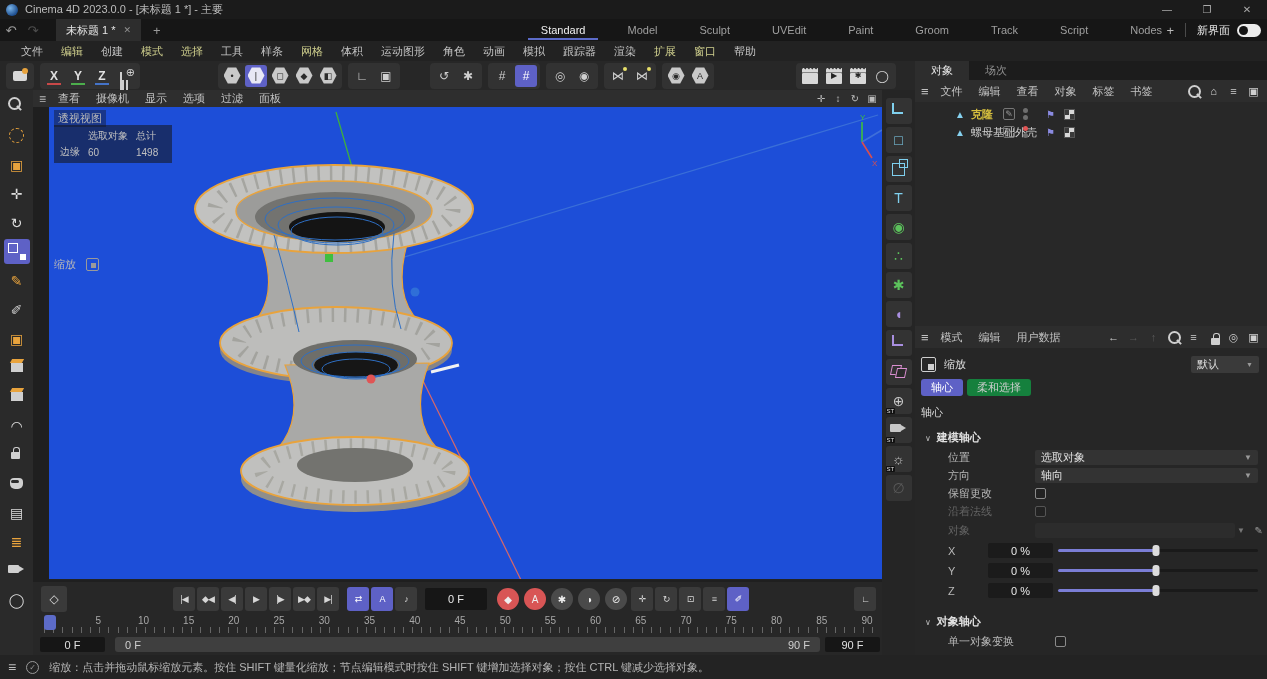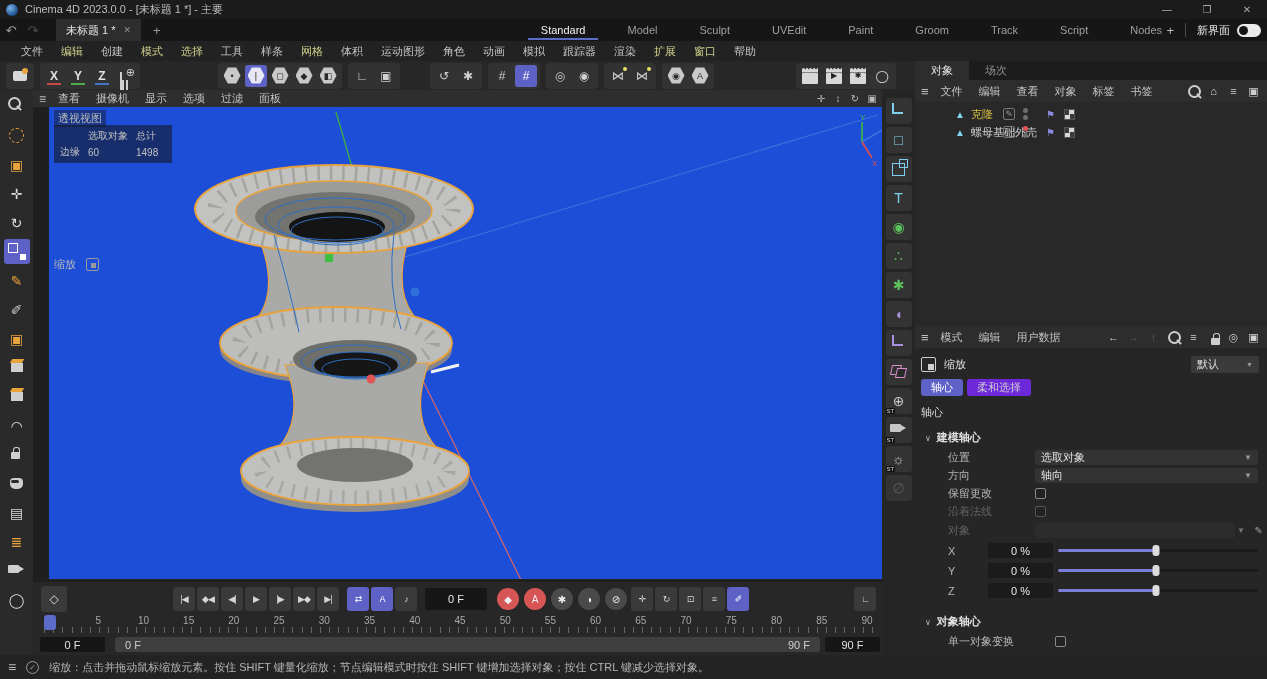--- a/index.html
+++ b/index.html
@@ -154,39 +154,39 @@
   .pane-menu { height:22px; background:#2d2d2d; display:flex; align-items:center; padding:0 6px; position:relative; }
   .pane-menu .burger { font-size:13px; color:#c0c0c0; margin-right:4px; }
   .pane-menu .menu-item { padding:0 8px; }
   .pane-menu .right-icons { position:absolute; right:4px; display:flex; gap:1px; }
   .pane-menu .icon-btn { width:19px; height:19px; font-size:11px; }
   .pane-menu .icon-btn.disabled { color:#5a5a5a; }
   #om-list { height:224px; background:#282828; padding-top:4px; }
   .obj-row { height:16px; display:flex; align-items:center; position:relative; padding-left:40px; margin-bottom:2px; }
   .obj-cone { color:#86d2f0; font-size:10px; margin-right:6px; }
   .obj-label { color:#d0d0d0; }
-  .obj-row.active .obj-label { color:#d6bf3e; }
+  .obj-row.active .obj-label { color:#d6bf3e;font-weight:bold; }
   .obj-pen { position:absolute; left:88px; color:#9a9a9a; font-size:9px; width:12px; height:12px; border:1px solid #777; border-radius:2px;
     display:flex; align-items:center; justify-content:center; }
   .obj-dots { position:absolute; left:108px; display:flex; flex-direction:column; gap:2px; }
   .obj-dots i { width:5px; height:5px; border-radius:50%; background:#6e6e6e; }
   .obj-row.k-reddot .obj-dots i:first-child { background:#e05555; }
   .obj-flag { position:absolute; left:131px; color:#8a8ae0; font-size:10px; }
   .obj-checker { position:absolute; left:149px; width:11px; height:11px;
     background:conic-gradient(#d8d8d8 0 25%, #3a3a3a 0 50%, #d8d8d8 0 75%, #3a3a3a 0); border:1px solid #555; }
 
   
   #am-body { flex:1; background:#262626; position:relative; padding-top:4px; }
   #am-toolrow { height:24px; display:flex; align-items:center; padding-left:6px; position:relative; }
   #am-toolicon { width:15px; height:15px; border:1.5px solid #cfcfcf; border-radius:2px; position:relative; margin-right:8px; }
   #am-toolicon::after { content:""; position:absolute; right:1px; bottom:1px; width:6px; height:6px; background:#cfcfcf; }
   #am-preset { position:absolute; right:8px; width:68px; height:17px; background:#3a3a3a; border-radius:2px;
     display:flex; align-items:center; justify-content:space-between; padding:0 6px; color:#ddd; }
   #am-modetabs { display:flex; gap:4px; padding:3px 6px; }
-  .chip { height:17px; padding:0 10px; border-radius:3px; background:#6d28d9; display:flex; align-items:center; color:#cfcfcf; }
+  .chip { height:17px; padding:0 10px; border-radius:3px; background:#15803d; display:flex; align-items:center; color:#cfcfcf; }
   .chip.active { background:#5e61c6; color:#fff; }
   #am-section { padding:6px 6px 2px; color:#d6d6d6; }
   .grp-header { padding:8px 6px 4px 10px; color:#e0e0e0; font-weight:bold; }
   .grp-header .tri { font-size:8px; margin-right:6px; color:#bbb; font-weight:normal; }
   .attr-row { height:17px; display:flex; align-items:center; position:relative; margin-bottom:1px; }
   .attr-label { position:absolute; left:33px; color:#b8b8b8; }
   .attr-row.disabled .attr-label { color:#636363; }
   .attr-dd { position:absolute; left:120px; width:223px; height:15px; background:#333333; border-radius:2px;
     display:flex; align-items:center; justify-content:space-between; padding:0 6px; color:#e0e0e0; }
   .attr-dd .dd-arrow { color:#9a9a9a; font-size:8px; }

